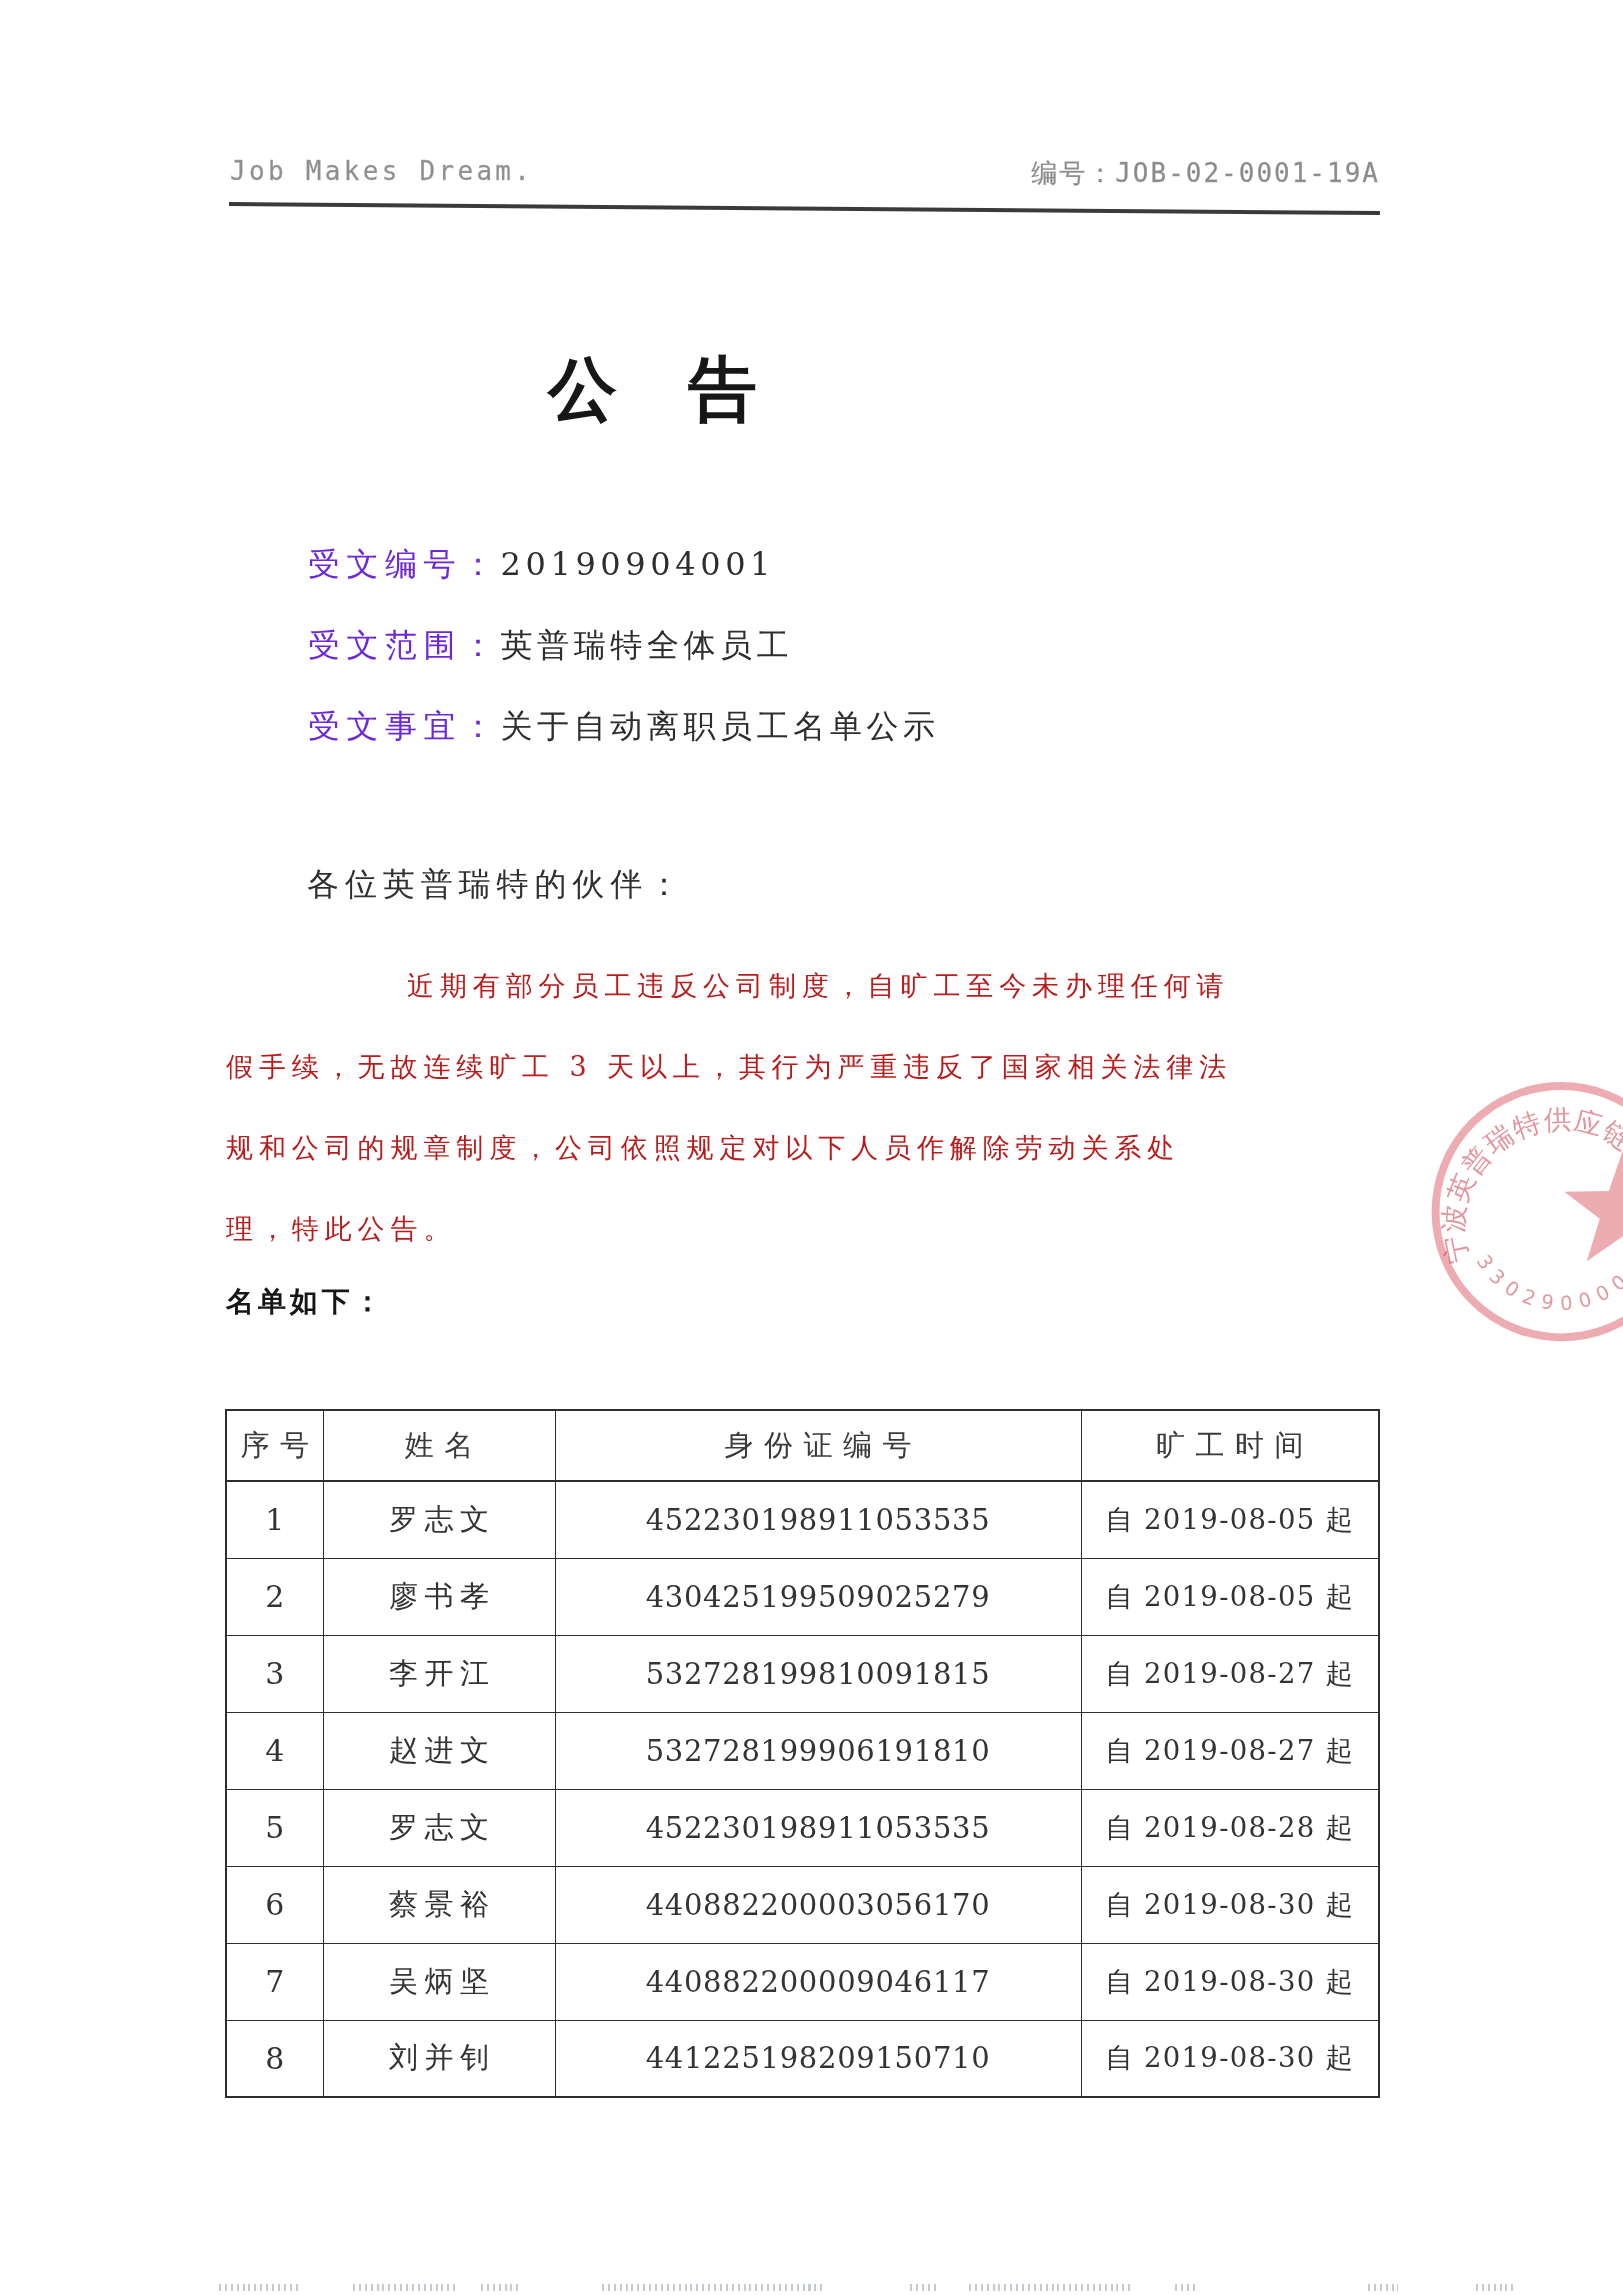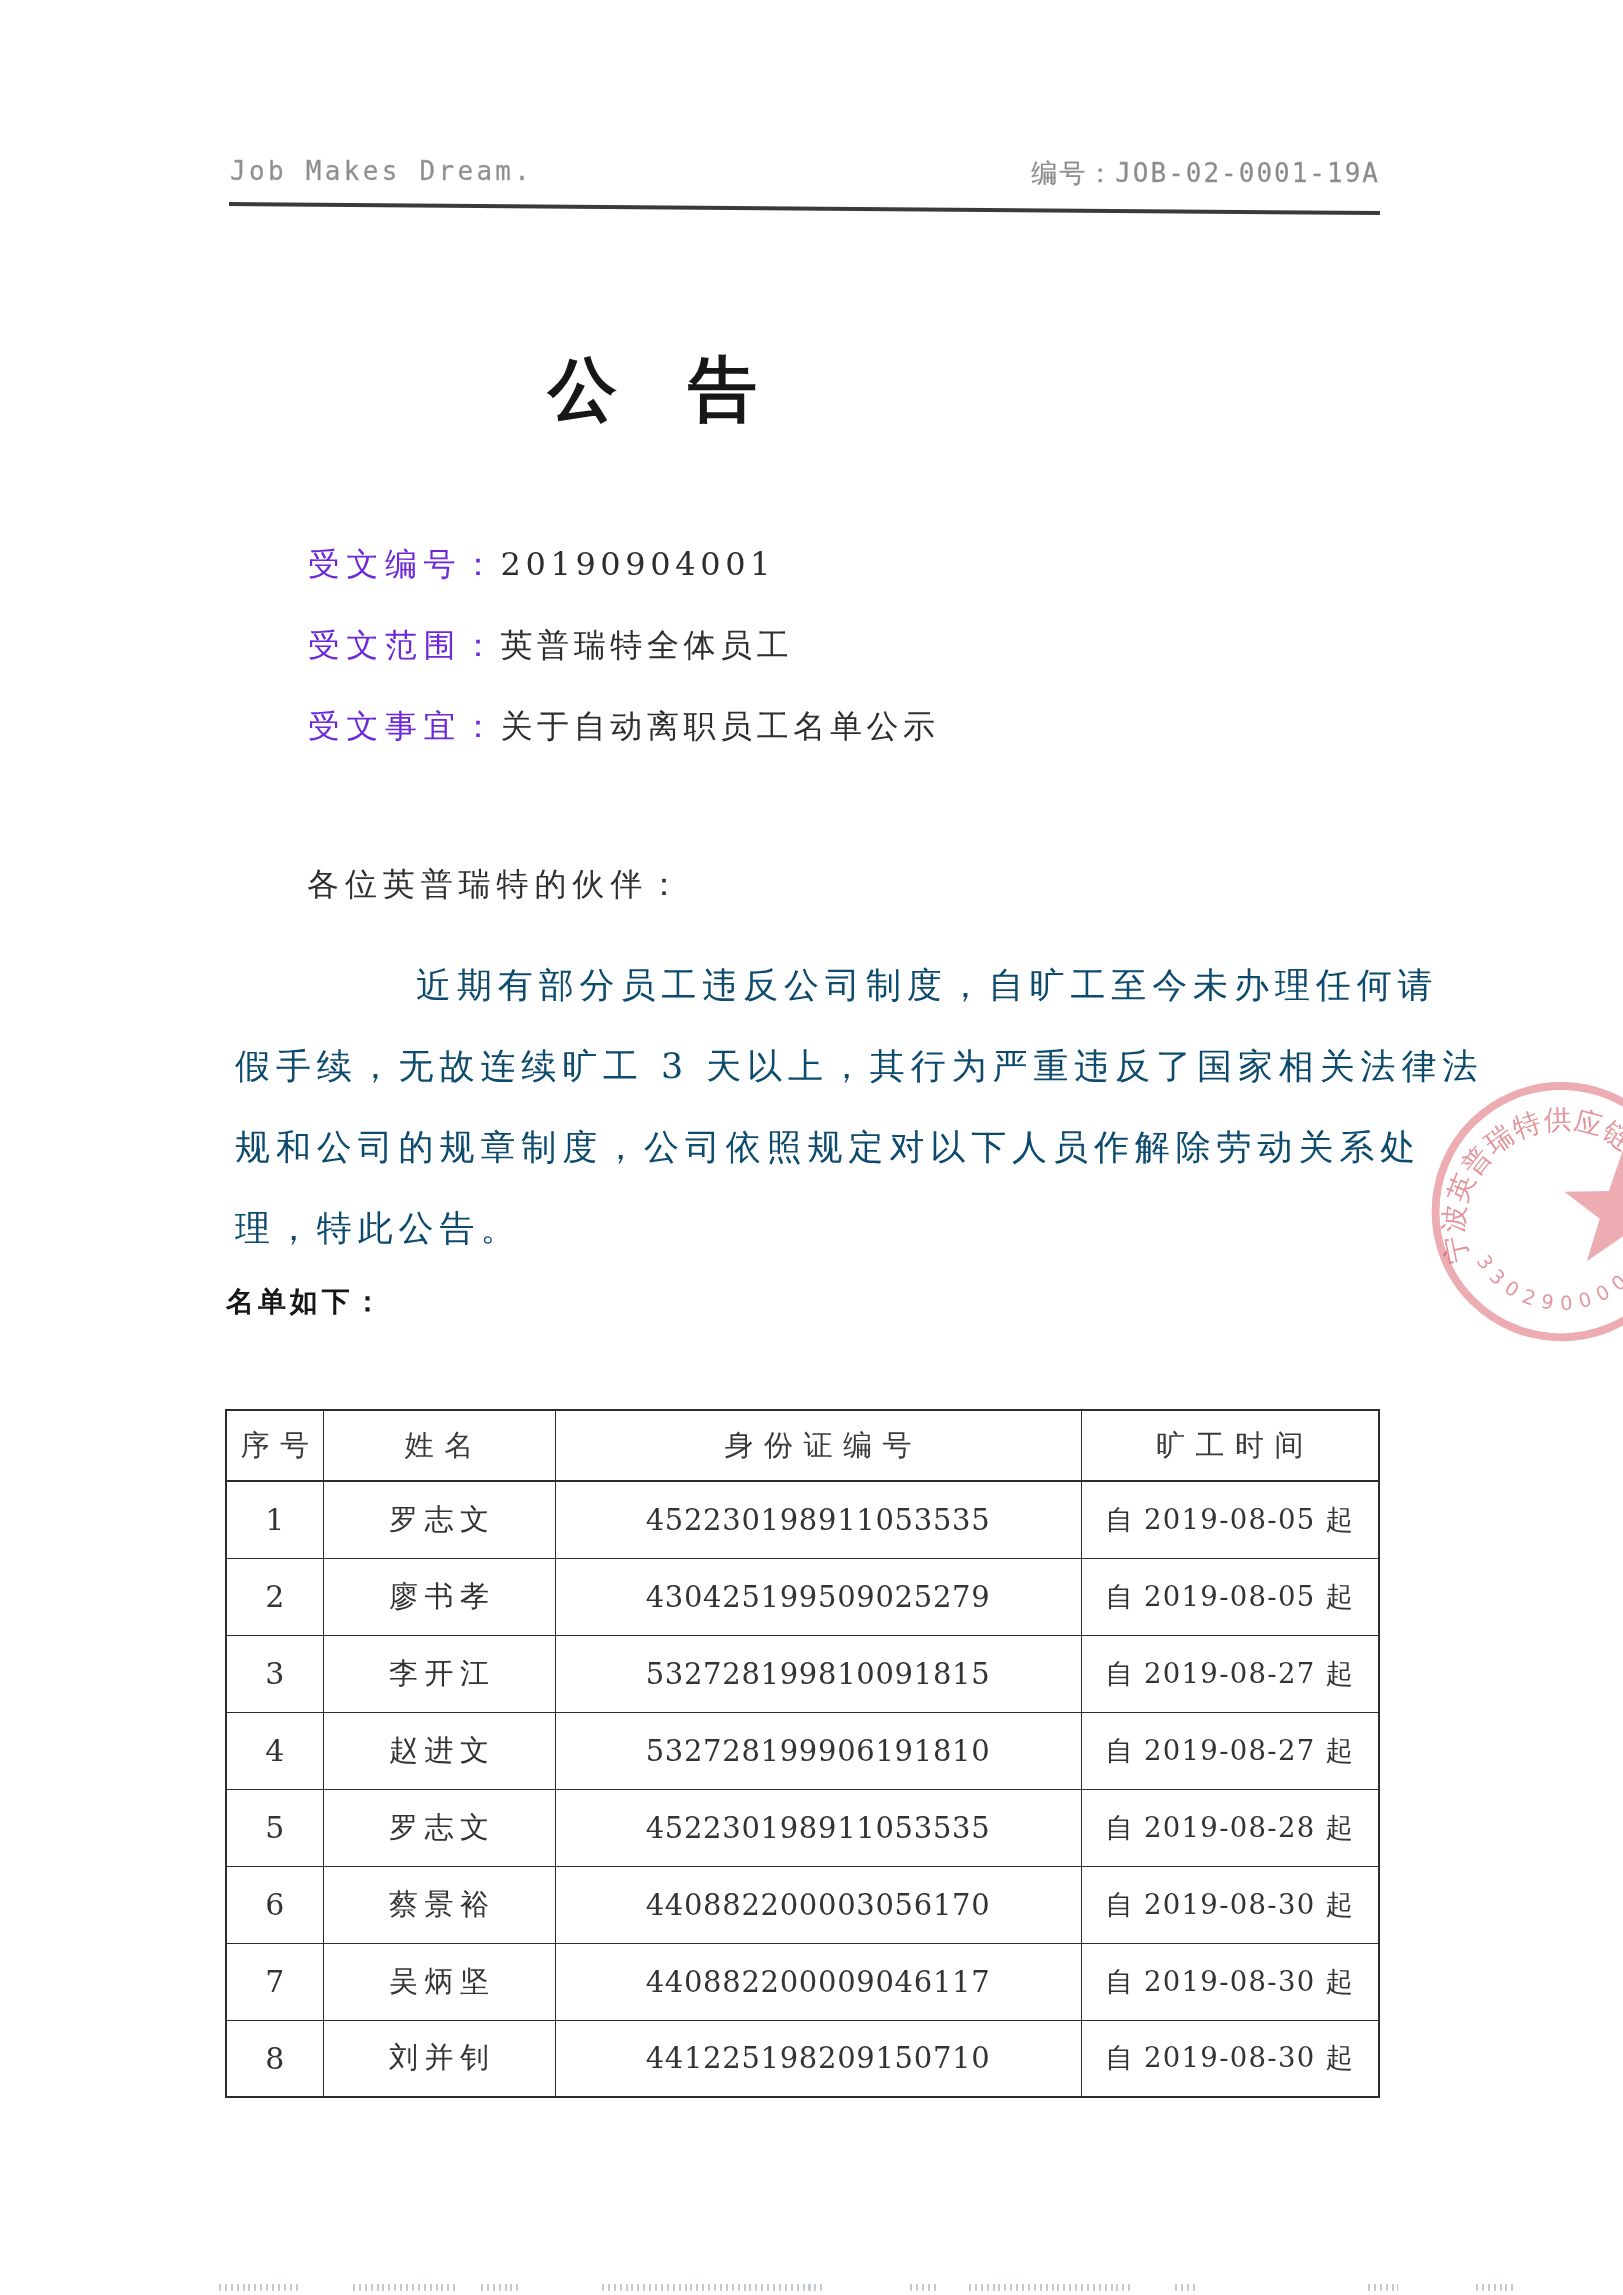--- a/index.html
+++ b/index.html
@@ -41,22 +41,22 @@
   .field-line{height:81px;line-height:81px;font-size:32px;white-space:nowrap;}
   .field-label{font-weight:400;letter-spacing:6.5px;color:#6d28d9;}
   .field-value{letter-spacing:4.6px;color:#2e2e2e;}
   
   .salutation{
     position:absolute;left:307px;top:863px;
     font-size:32px;letter-spacing:5.9px;color:#303030;white-space:nowrap;
   }
   .paragraph{position:absolute;left:226px;top:945px;width:1150px;}
   .para-line{
-    height:81px;line-height:81px;font-size:35px;
-    letter-spacing:5.9px;color:#0c4a6e;white-space:nowrap;margin-left:9px;
+    height:81px;line-height:81px;font-size:27px;
+    letter-spacing:5.9px;color:#b91c1c;white-space:nowrap;
   }
   .para-line.first{text-indent:181px;}
   .list-intro{
     position:absolute;left:226px;top:1283px;
     font-size:28px;font-weight:700;letter-spacing:3.9px;color:#161616;
   }
   
   table.roster{
     position:absolute;left:225px;top:1409px;
     width:1153px;border-collapse:collapse;table-layout:fixed;

